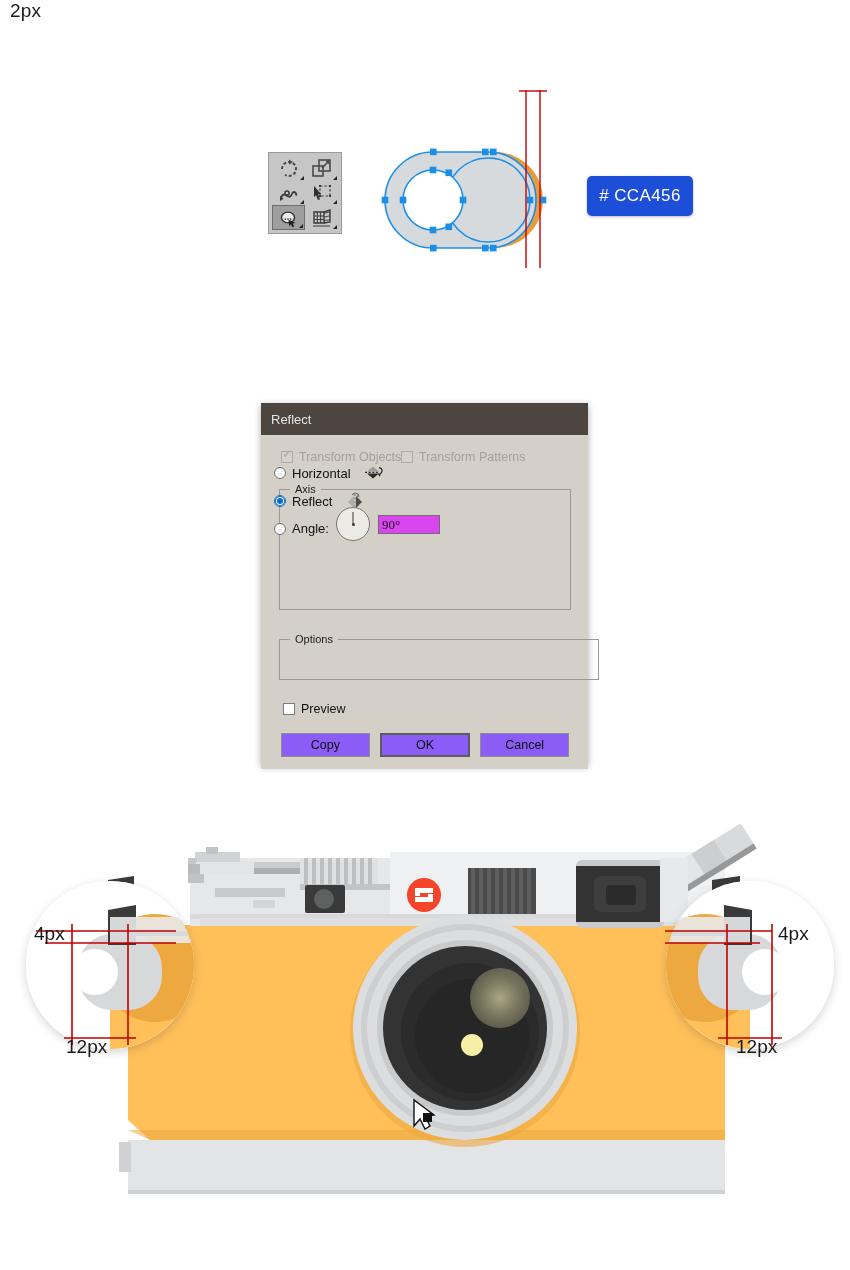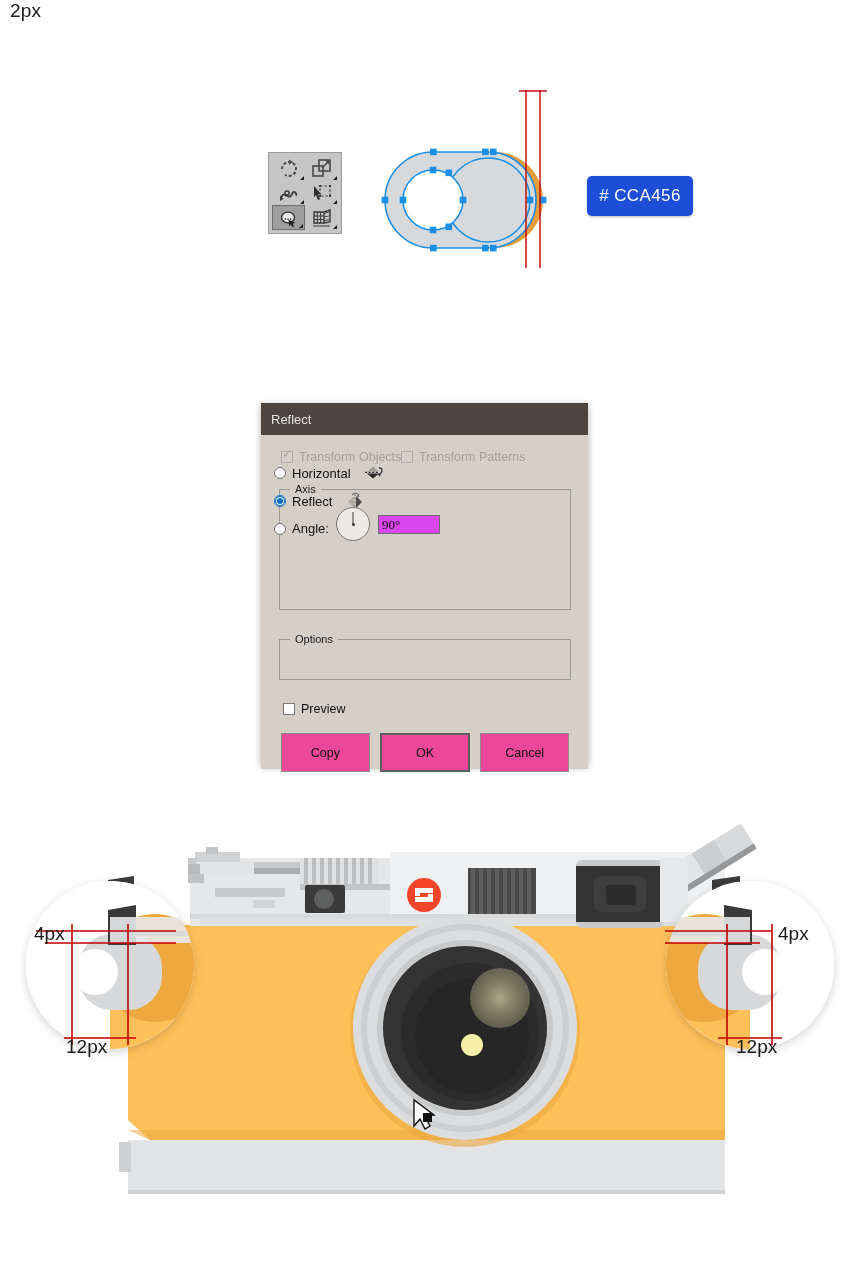--- a/index.html
+++ b/index.html
@@ -66,21 +66,21 @@
   #dialog-body { position:relative; height:334px; background:#d4d0c8; }
 
   fieldset.grp {
     position:absolute; border:1px solid #9a9a94; margin:0; padding:0;
     background:transparent;
   }
   fieldset.grp > legend {
     margin-left:10px; padding:0 5px; font-size:11px; color:#1a1a1a;
   }
   #axis-group { left:18px; top:48px; width:292px; height:127px; }
-  #options-group { left:18px; top:198px; width:292px; height:47px; }
+  #options-group { left:18px; top:198px; width:320px; height:47px; }
 
   .radio-row { position:absolute; display:flex; align-items:center; }
   .radio {
     width:12px; height:12px; border-radius:50%;
     border:1px solid #6f6f6f; background:#fdfdfd;
     position:relative; flex:0 0 auto;
   }
   .radio.on { border-color:#0a6cc4; box-shadow:0 0 0 1px #0a6cc4 inset; }
   .radio.on::after {
     content:""; position:absolute; left:50%; top:50%;
@@ -130,21 +130,21 @@
 
   #opt-transform-objects  { left:20px; top:15px; }
   #opt-transform-patterns { left:140px; top:15px; }
   #row-preview { left:22px; top:267px; }
 
   #dialog-buttons {
     position:absolute; left:20px; top:298px; width:288px;
     display:flex; gap:10px;
   }
   .dlg-btn {
-    flex:1; height:39px; background:#ec4899; border:1px solid #8d8d8d;
+    flex:1; height:24px; background:#8b5cf6; border:1px solid #8d8d8d;
     font-family:"Liberation Sans", sans-serif; font-size:12.5px; color:#111;
     display:flex; align-items:center; justify-content:center;
     cursor:default;
   }
   .dlg-btn.default { border:2px solid #5d5d5d; }
 
   
   #camera-illustration { position:absolute; left:0; top:800px; width:850px; height:440px; }
 </style>
 </head>

